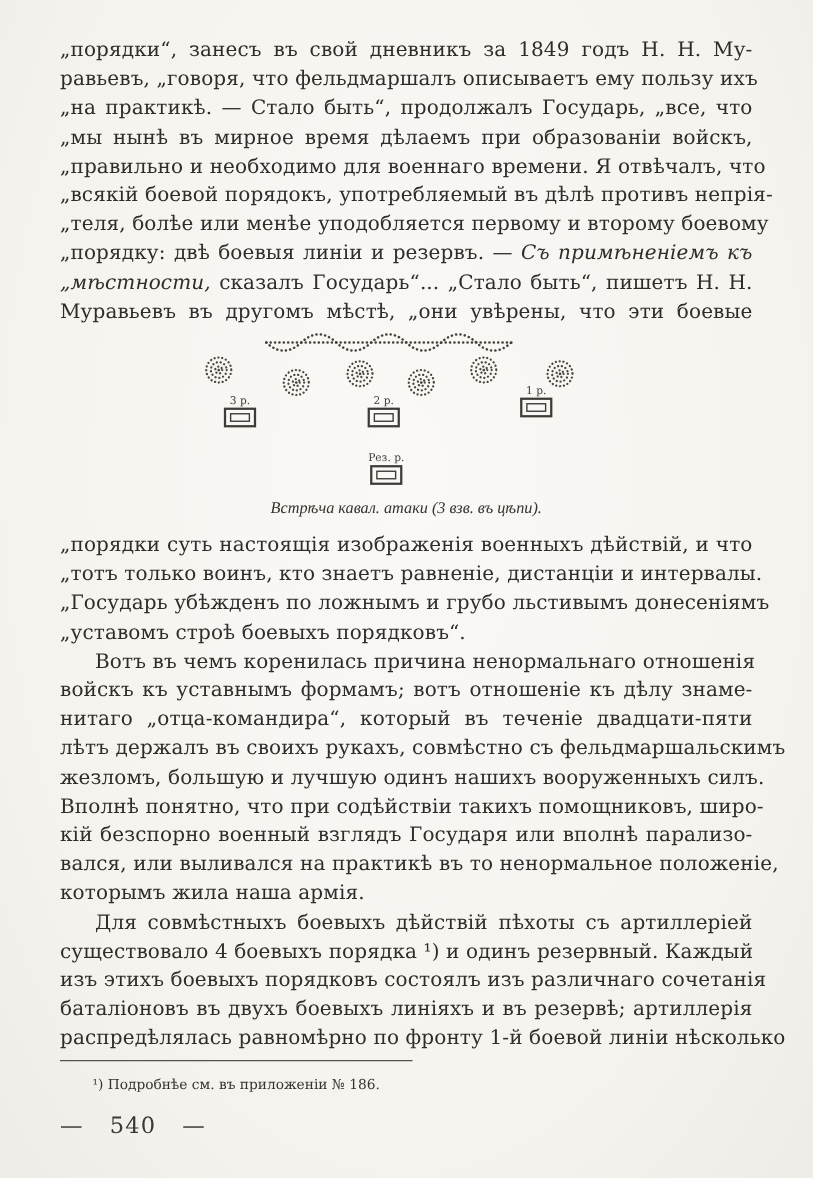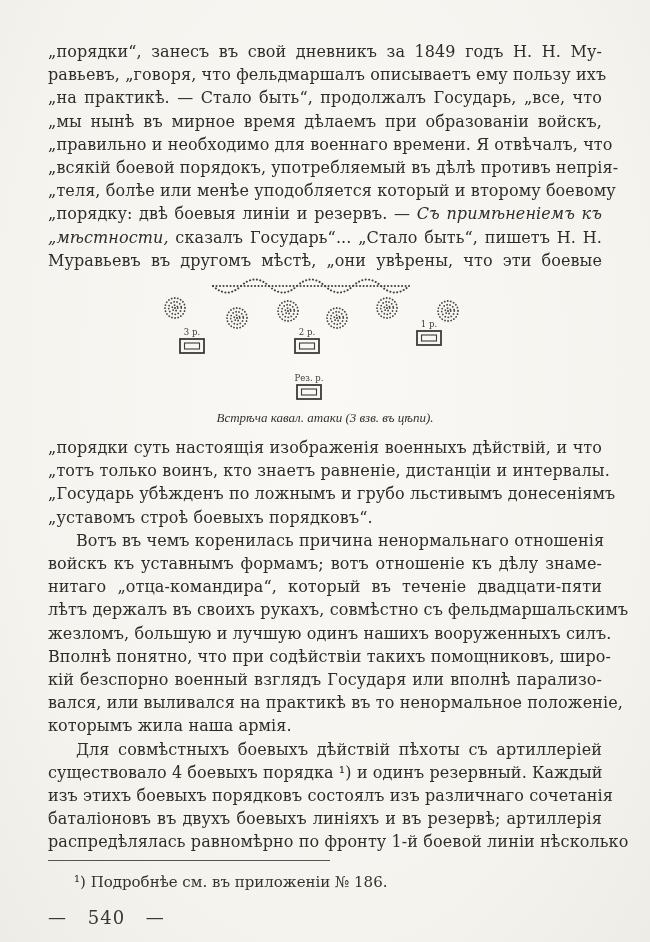--- a/index.html
+++ b/index.html
@@ -1,21 +1,21 @@
 <!DOCTYPE html>
 <html><head>
 <meta charset="utf-8">
 <style>
   html,body { margin:0; padding:0; background:#e9e8e4; }
   .page {
     position:relative;
     width:650px; height:942px;
     margin:0 auto;
     box-sizing:border-box;
-    padding:40px 48px 0 48px;
+    padding:28px 48px 0 48px;
     background:#f7f6f2;
     background-image: radial-gradient(ellipse at 50% 40%, #faf9f6 0%, #f4f3ee 70%, #edecE7 100%);
     font-family:"DejaVu Serif","Liberation Serif",serif;
     color:#2f2d2a;
     overflow:hidden;
   }
   .body-text { font-size:16px; line-height:23.2px; letter-spacing:0.1px; }
   .line { text-align:justify; text-align-last:justify; white-space:nowrap; }
   .line.line-end { text-align-last:left; }
   .line.indent { text-indent:28px; }
@@ -34,39 +34,39 @@
   .cluster .core { fill:#4a4742; stroke:none; }
   .frame  { fill:none; stroke:#3d3b37; stroke-width:1.8; }
   .frame-inner { fill:none; stroke:#3d3b37; stroke-width:1.1; }
   .fig-label { font-size:8.5px; fill:#3d3b37; font-family:"DejaVu Serif",serif; }
   .caption { font-size:13px; font-style:italic; color:#35332f; margin-top:4px;font-family:Liberation Serif, serif; }
 
   .footnote-rule {
     width:282px; border:0; border-top:1px solid #56534e;
     margin:6px 0 7px 0;
   }
-  .footnote { font-size:15px; color:#34322e; text-indent:26px;margin-top:12px; }
+  .footnote { font-size:11px; color:#34322e; text-indent:26px;margin-top:12px; }
   .page-number {
     margin-top:16px; text-align:left;
     font-size:18px; color:#3a3834; word-spacing:14px; letter-spacing:1px;
   }
 </style>
 </head>
 <body>
 
 <div class="page">
 
   <div class="body-text">
       <div class="line"><span>„порядки“, занесъ въ свой дневникъ за 1849 годъ Н. Н. Му-</span></div>
       <div class="line"><span>равьевъ, „говоря, что фельдмаршалъ описываетъ ему пользу ихъ</span></div>
       <div class="line"><span>„на практикѣ. — Стало быть“, продолжалъ Государь, „все, что</span></div>
       <div class="line"><span>„мы нынѣ въ мирное время дѣлаемъ при образованіи войскъ,</span></div>
       <div class="line"><span>„правильно и необходимо для военнаго времени. Я отвѣчалъ, что</span></div>
       <div class="line"><span>„всякій боевой порядокъ, употребляемый въ дѣлѣ противъ непрія-</span></div>
-      <div class="line"><span>„теля, болѣе или менѣе уподобляется который и второму боевому</span></div>
+      <div class="line"><span>„теля, болѣе или менѣе уподобляется первому и второму боевому</span></div>
       <div class="line"><span>„порядку: двѣ боевыя линіи и резервъ. — </span><span class="it">Съ примѣненіемъ къ</span></div>
       <div class="line"><span class="it">„мѣстности,</span><span> сказалъ Государь“... „Стало быть“, пишетъ Н. Н.</span></div>
       <div class="line"><span>Муравьевъ въ другомъ мѣстѣ, „они увѣрены, что эти боевые</span></div>
     </div>
 
   <div class="figure-block">
     <svg class="figure-svg" width="400" height="128" viewBox="0 0 400 128">
 
       <g>
         <path class="dotline" d="M88 8 H286"></path>

